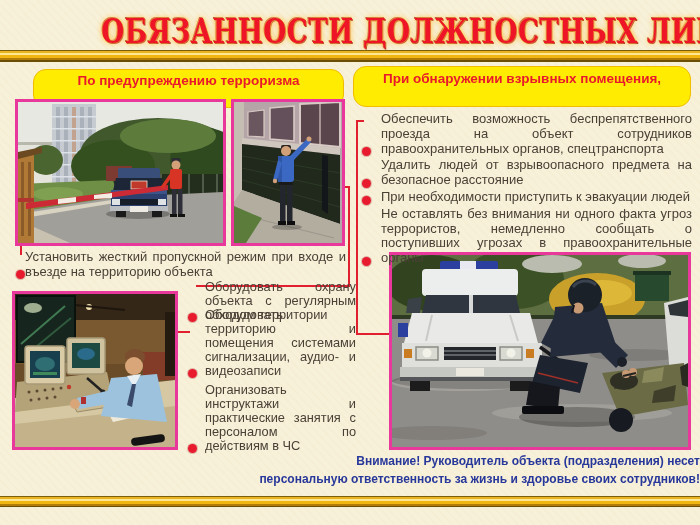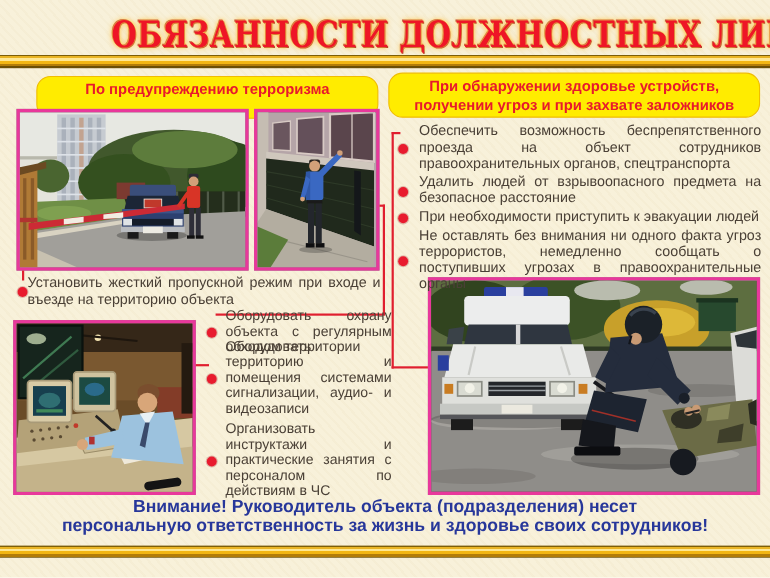--- a/index.html
+++ b/index.html
@@ -36,39 +36,39 @@
   .pill-right{left:353px; top:66px; width:338px; height:41px; padding-top:3px; line-height:17px;}
   .photo{
     position:absolute; border:3px solid #e8389b; box-sizing:border-box;
     box-shadow:inset 0 0 0 1px #8e2160; background:#888;
   }
   .photo svg{display:block; width:100%; height:100%;}
   #photo1{left:15px;  top:99px;  width:211px; height:147px;}
   #photo2{left:231px; top:99px;  width:114px; height:147px;}
   #photo3{left:12px;  top:291px; width:166px; height:159px;}
   #photo4{left:389px; top:252px; width:302px; height:198px;}
-  .bullet-row{display:flex; align-items:center;}
+  .bullet-row{display:flex; align-items:flex-end;}
   .dot{
     width:9px; height:9px; border-radius:50%; background:#e81b2e; flex-shrink:0;
     margin-top:2px; box-shadow:0 0 0 1px rgba(150,10,20,.25);
   }
   .btext{
     flex:1; color:#4a4036; font-size:13px; line-height:15px; text-align:justify;
   }
   .entry-bullet{position:absolute; left:16px; top:249px; width:330px;}
   .entry-bullet .btext{}
   .mid-bullet{position:absolute; left:188px; width:168px;}
   .mid-bullet .btext{margin-left:8px; font-size:12.8px; line-height:14px;}
   #midb1{top:280px;} #midb2{top:308px;} #midb3{top:383px;}
   .right-list{position:absolute; left:362px; top:112px; width:330px;}
   .right-list .bullet-row{margin-bottom:2px;}
   .right-list .btext{margin-left:10px; line-height:14.8px;}
   .warning{
-    position:absolute; left:0; top:452px; width:700px; text-align:center;
-    color:#27379a; font-weight:bold; font-size:16px; line-height:18px;
+    position:absolute; left:0; top:452px; width:700px; text-align:right;
+    color:#27379a; font-weight:bold; font-size:12px; line-height:18px;
   }
   .conn{position:absolute; background:#e01f2f;}
   .c1 {left:20px;  top:246px; width:2px;   height:9px;}
   .c2a{left:345px; top:186px; width:5px;   height:2px;}
   .c2b{left:348px; top:186px; width:2px;   height:100px;}
   .c2c{left:196px; top:285px; width:154px; height:2px;}
   .c3 {left:178px; top:331px; width:12px;  height:2px;}
   .c4a{left:356px; top:120px; width:8px;   height:2px;}
   .c4b{left:356px; top:120px; width:2px;   height:215px;}
   .c4c{left:356px; top:333px; width:33px;  height:2px;}
@@ -81,22 +81,21 @@
   <div class="gold-bar bar-top"></div>
   <div class="gold-bar bar-bottom"></div>
 
   <div class="title">ОБЯЗАННОСТИ ДОЛЖНОСТНЫХ ЛИЦ</div>
 
   <div class="pill pill-left">
     <span>По предупреждению терроризма</span>
   </div>
 
   <div class="pill pill-right">
-    <div>При обнаружении здоровье устройств,</div>
-    <div>получении угроз и при захвате заложников</div>
+    <div>При обнаружении взрывных помещения,</div>
   </div>
 
   <div class="photo" id="photo1">
     <svg viewBox="0 0 205 141" preserveAspectRatio="none">
       <rect x="0" y="0" width="205" height="90" fill="#e7e8e2"></rect>
       <rect x="0" y="42" width="34" height="42" fill="#e4e4dc"></rect>
       <rect x="0" y="40" width="34" height="3" fill="#b8b8ac"></rect>
       <rect x="34" y="2" width="44" height="82" fill="#c6cbd1"></rect>
       <rect x="38" y="5" width="4" height="76" fill="#aab1bb"></rect>
         <rect x="46" y="5" width="4" height="76" fill="#aab1bb"></rect>

